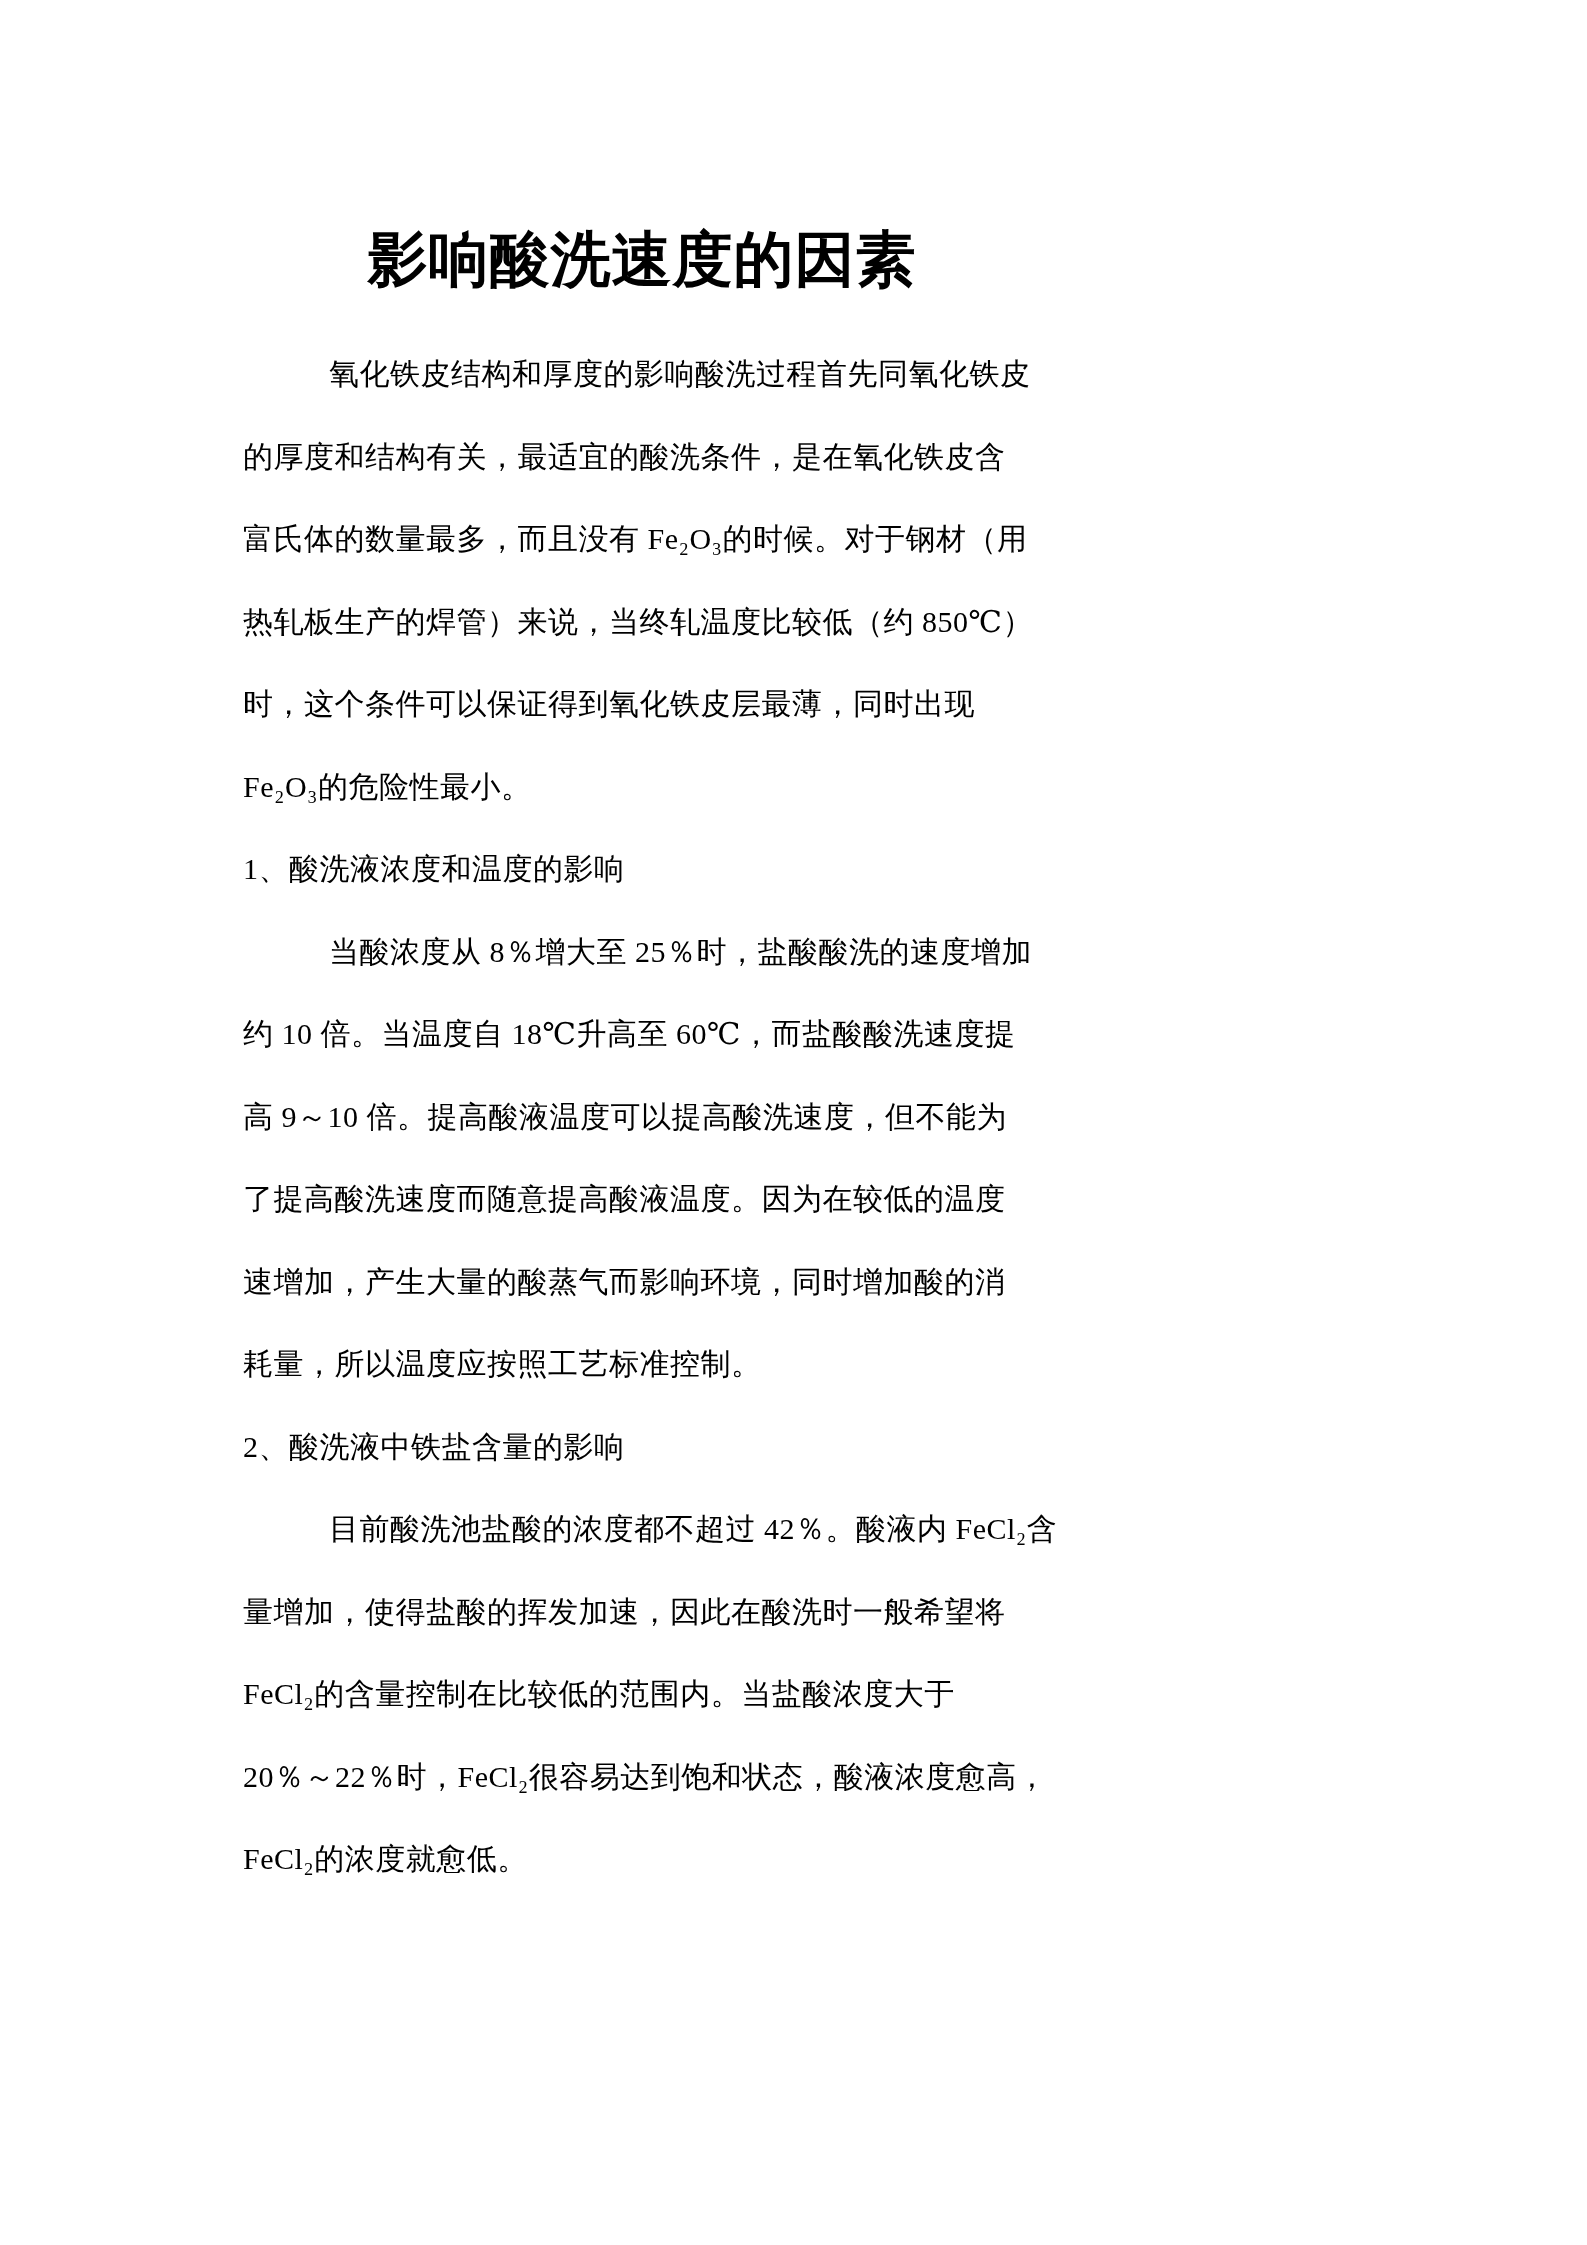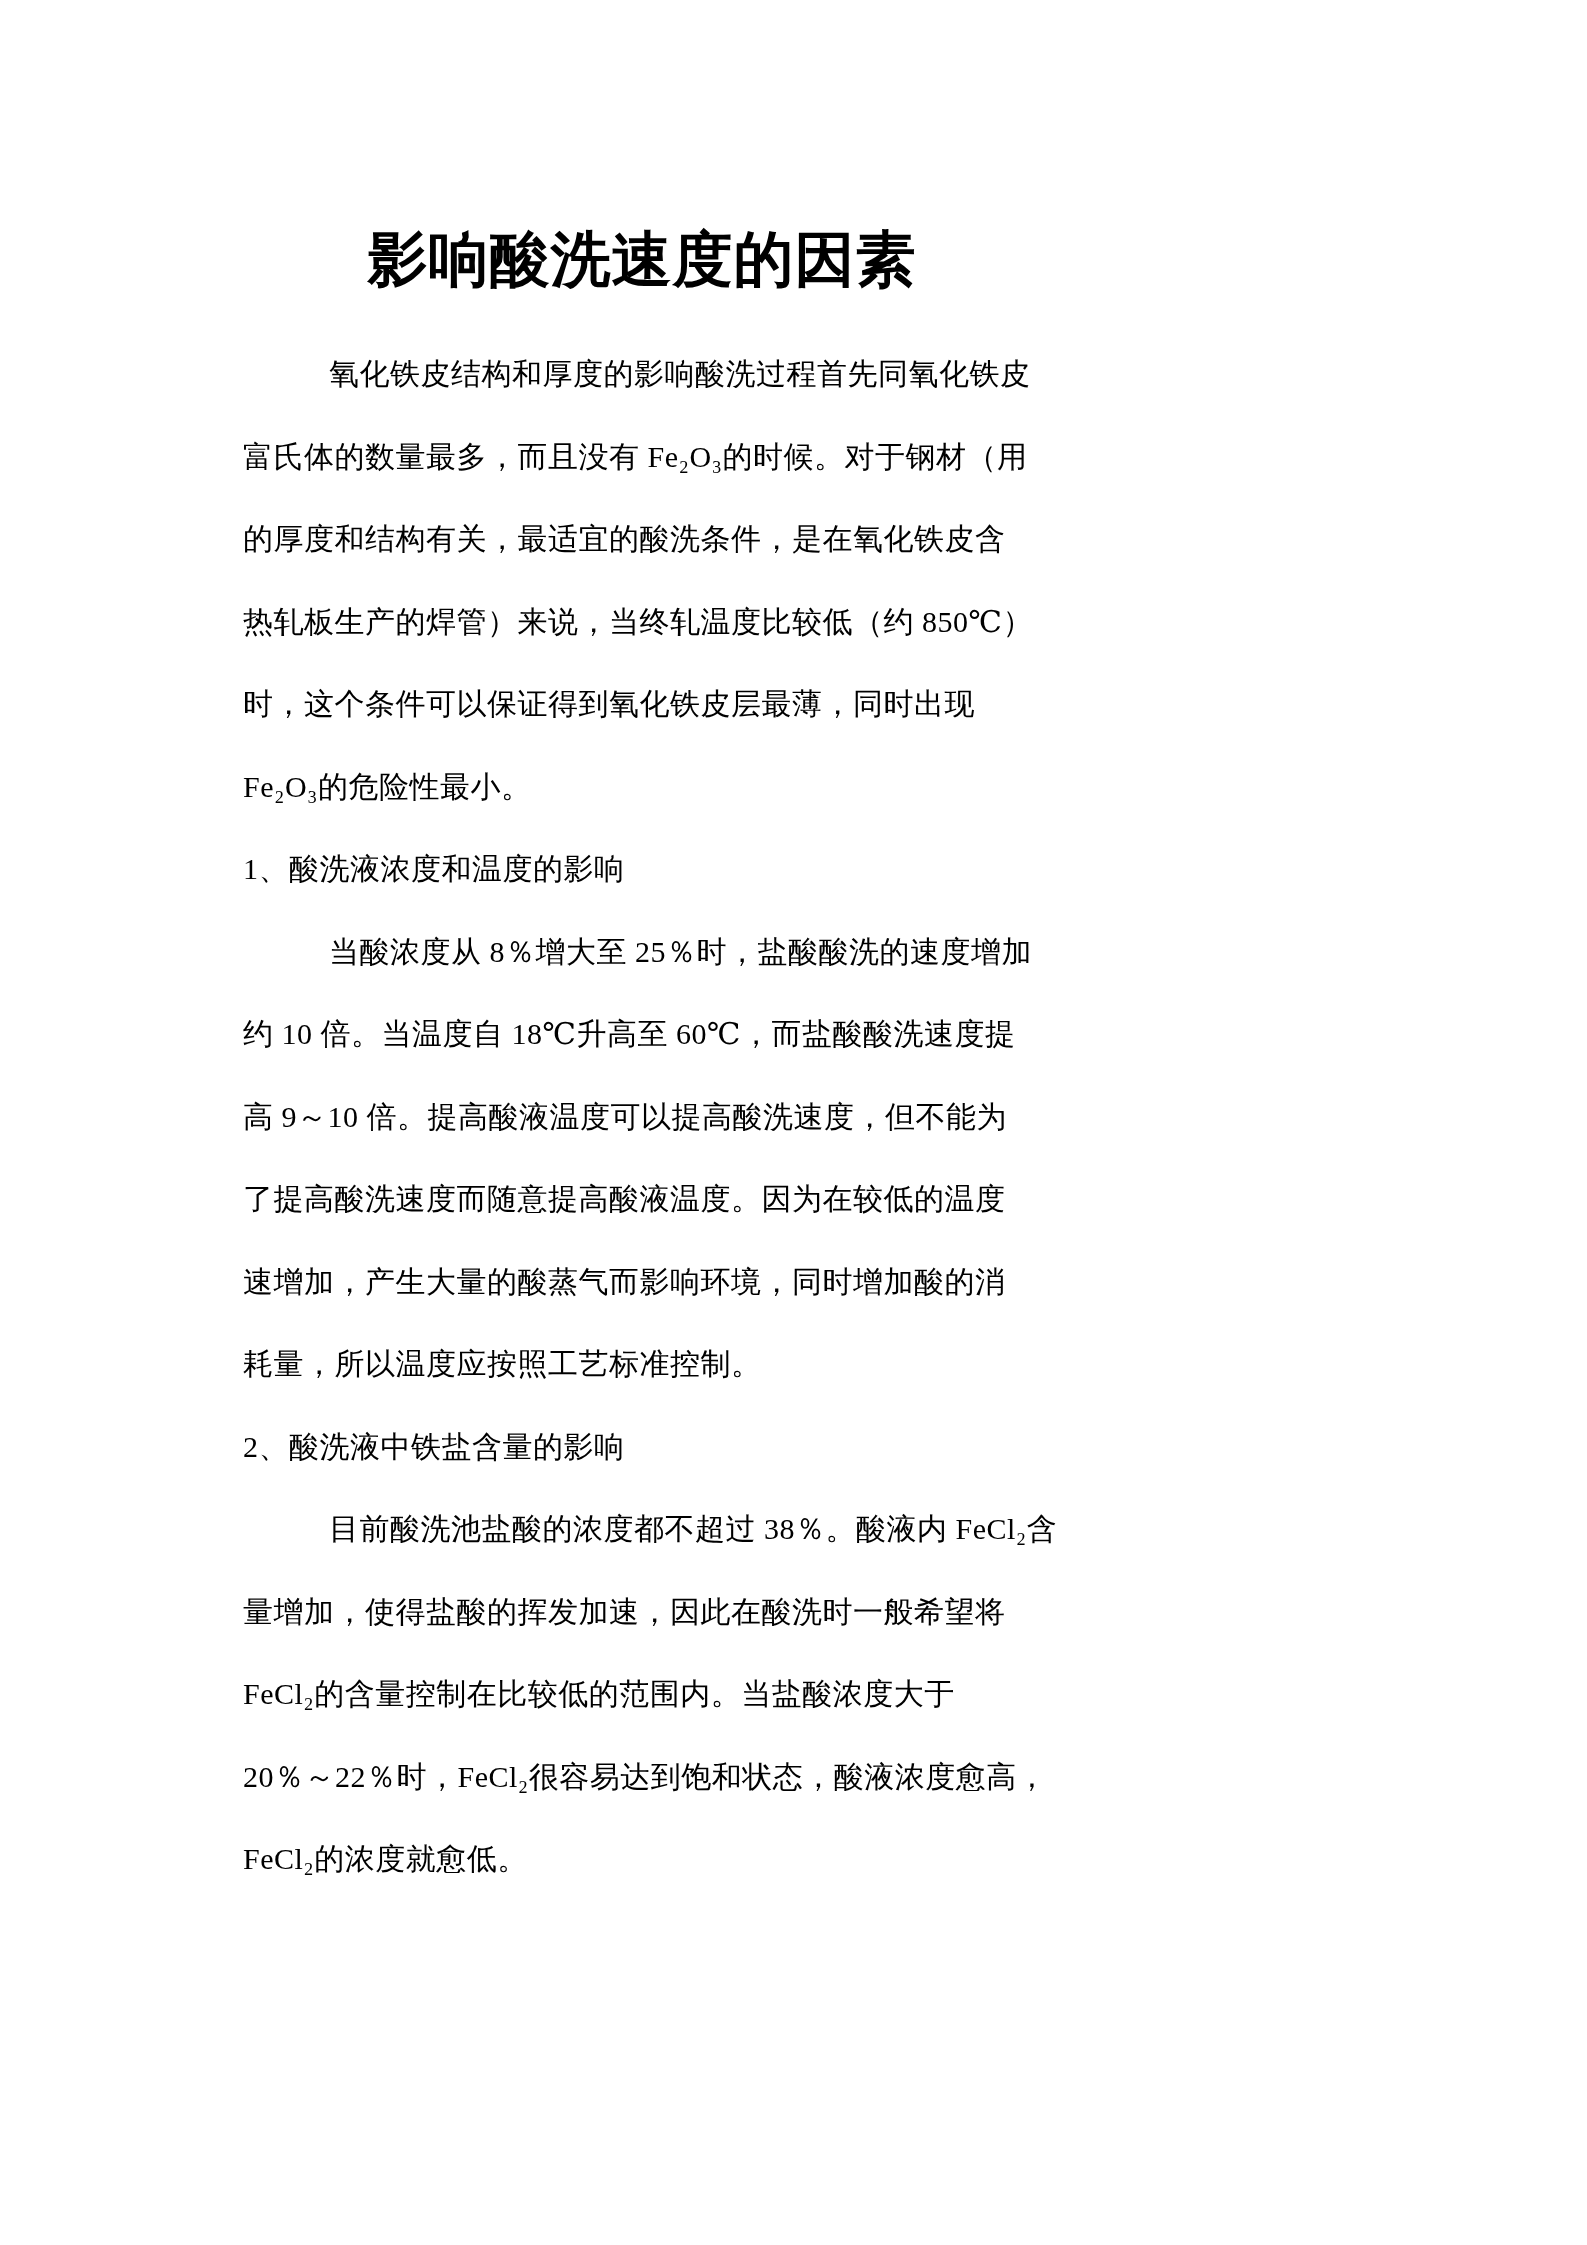--- a/index.html
+++ b/index.html
@@ -43,32 +43,32 @@
     padding-left: 86px;
   }
 </style>
 </head>
 <body>
 
 <div class="page">
   <h1 class="doc-title">影响酸洗速度的因素</h1>
   <div class="doc-body">
       <div class="text-line indent">氧化铁皮结构和厚度的影响酸洗过程首先同氧化铁皮</div>
+      <div class="text-line">的厚度和结构有关，最适宜的酸洗条件，是在氧化铁皮含</div>
       <div class="text-line">富氏体的数量最多，而且没有 Fe₂O₃的时候。对于钢材（用</div>
-      <div class="text-line">的厚度和结构有关，最适宜的酸洗条件，是在氧化铁皮含</div>
       <div class="text-line">热轧板生产的焊管）来说，当终轧温度比较低（约 850℃）</div>
       <div class="text-line">时，这个条件可以保证得到氧化铁皮层最薄，同时出现</div>
       <div class="text-line">Fe₂O₃的危险性最小。</div>
       <div class="text-line">1、酸洗液浓度和温度的影响</div>
       <div class="text-line indent">当酸浓度从 8％增大至 25％时，盐酸酸洗的速度增加</div>
       <div class="text-line">约 10 倍。当温度自 18℃升高至 60℃，而盐酸酸洗速度提</div>
       <div class="text-line">高 9～10 倍。提高酸液温度可以提高酸洗速度，但不能为</div>
       <div class="text-line">了提高酸洗速度而随意提高酸液温度。因为在较低的温度</div>
       <div class="text-line">速增加，产生大量的酸蒸气而影响环境，同时增加酸的消</div>
       <div class="text-line">耗量，所以温度应按照工艺标准控制。</div>
       <div class="text-line">2、酸洗液中铁盐含量的影响</div>
-      <div class="text-line indent">目前酸洗池盐酸的浓度都不超过 38％。酸液内 FeCl₂含</div>
+      <div class="text-line indent">目前酸洗池盐酸的浓度都不超过 42％。酸液内 FeCl₂含</div>
       <div class="text-line">量增加，使得盐酸的挥发加速，因此在酸洗时一般希望将</div>
       <div class="text-line">FeCl₂的含量控制在比较低的范围内。当盐酸浓度大于</div>
       <div class="text-line">20％～22％时，FeCl₂很容易达到饱和状态，酸液浓度愈高，</div>
       <div class="text-line">FeCl₂的浓度就愈低。</div>
     </div>
 </div>
 
 </body></html>

